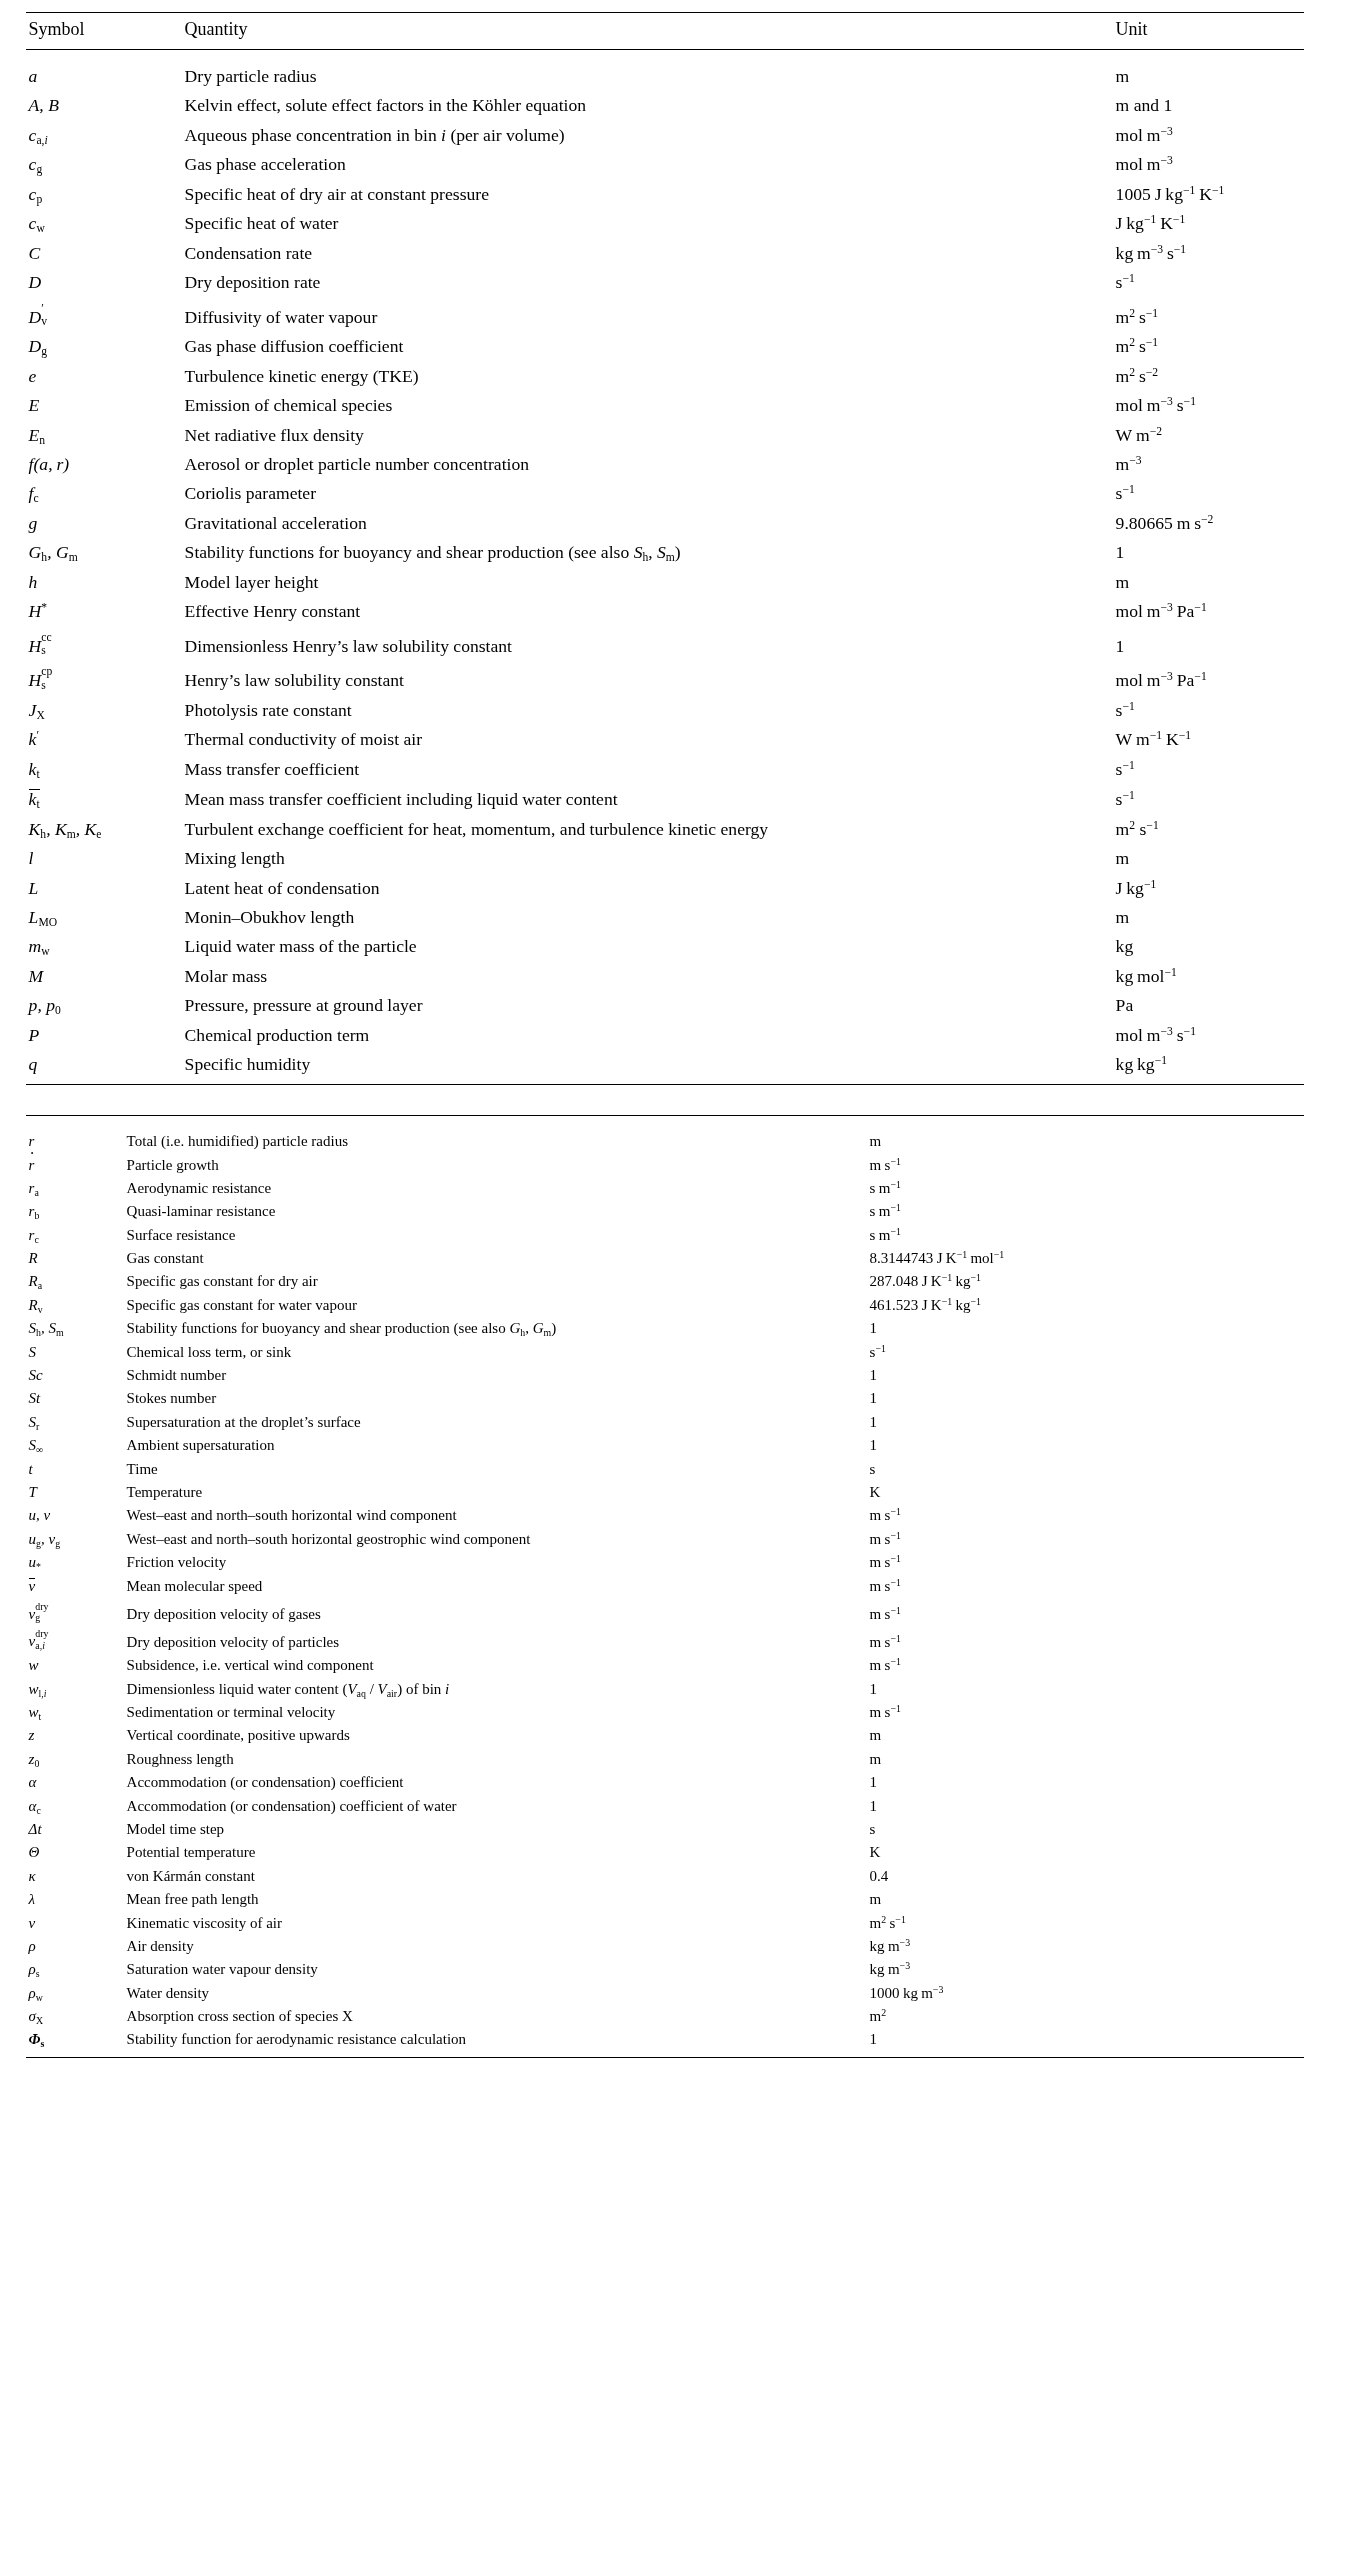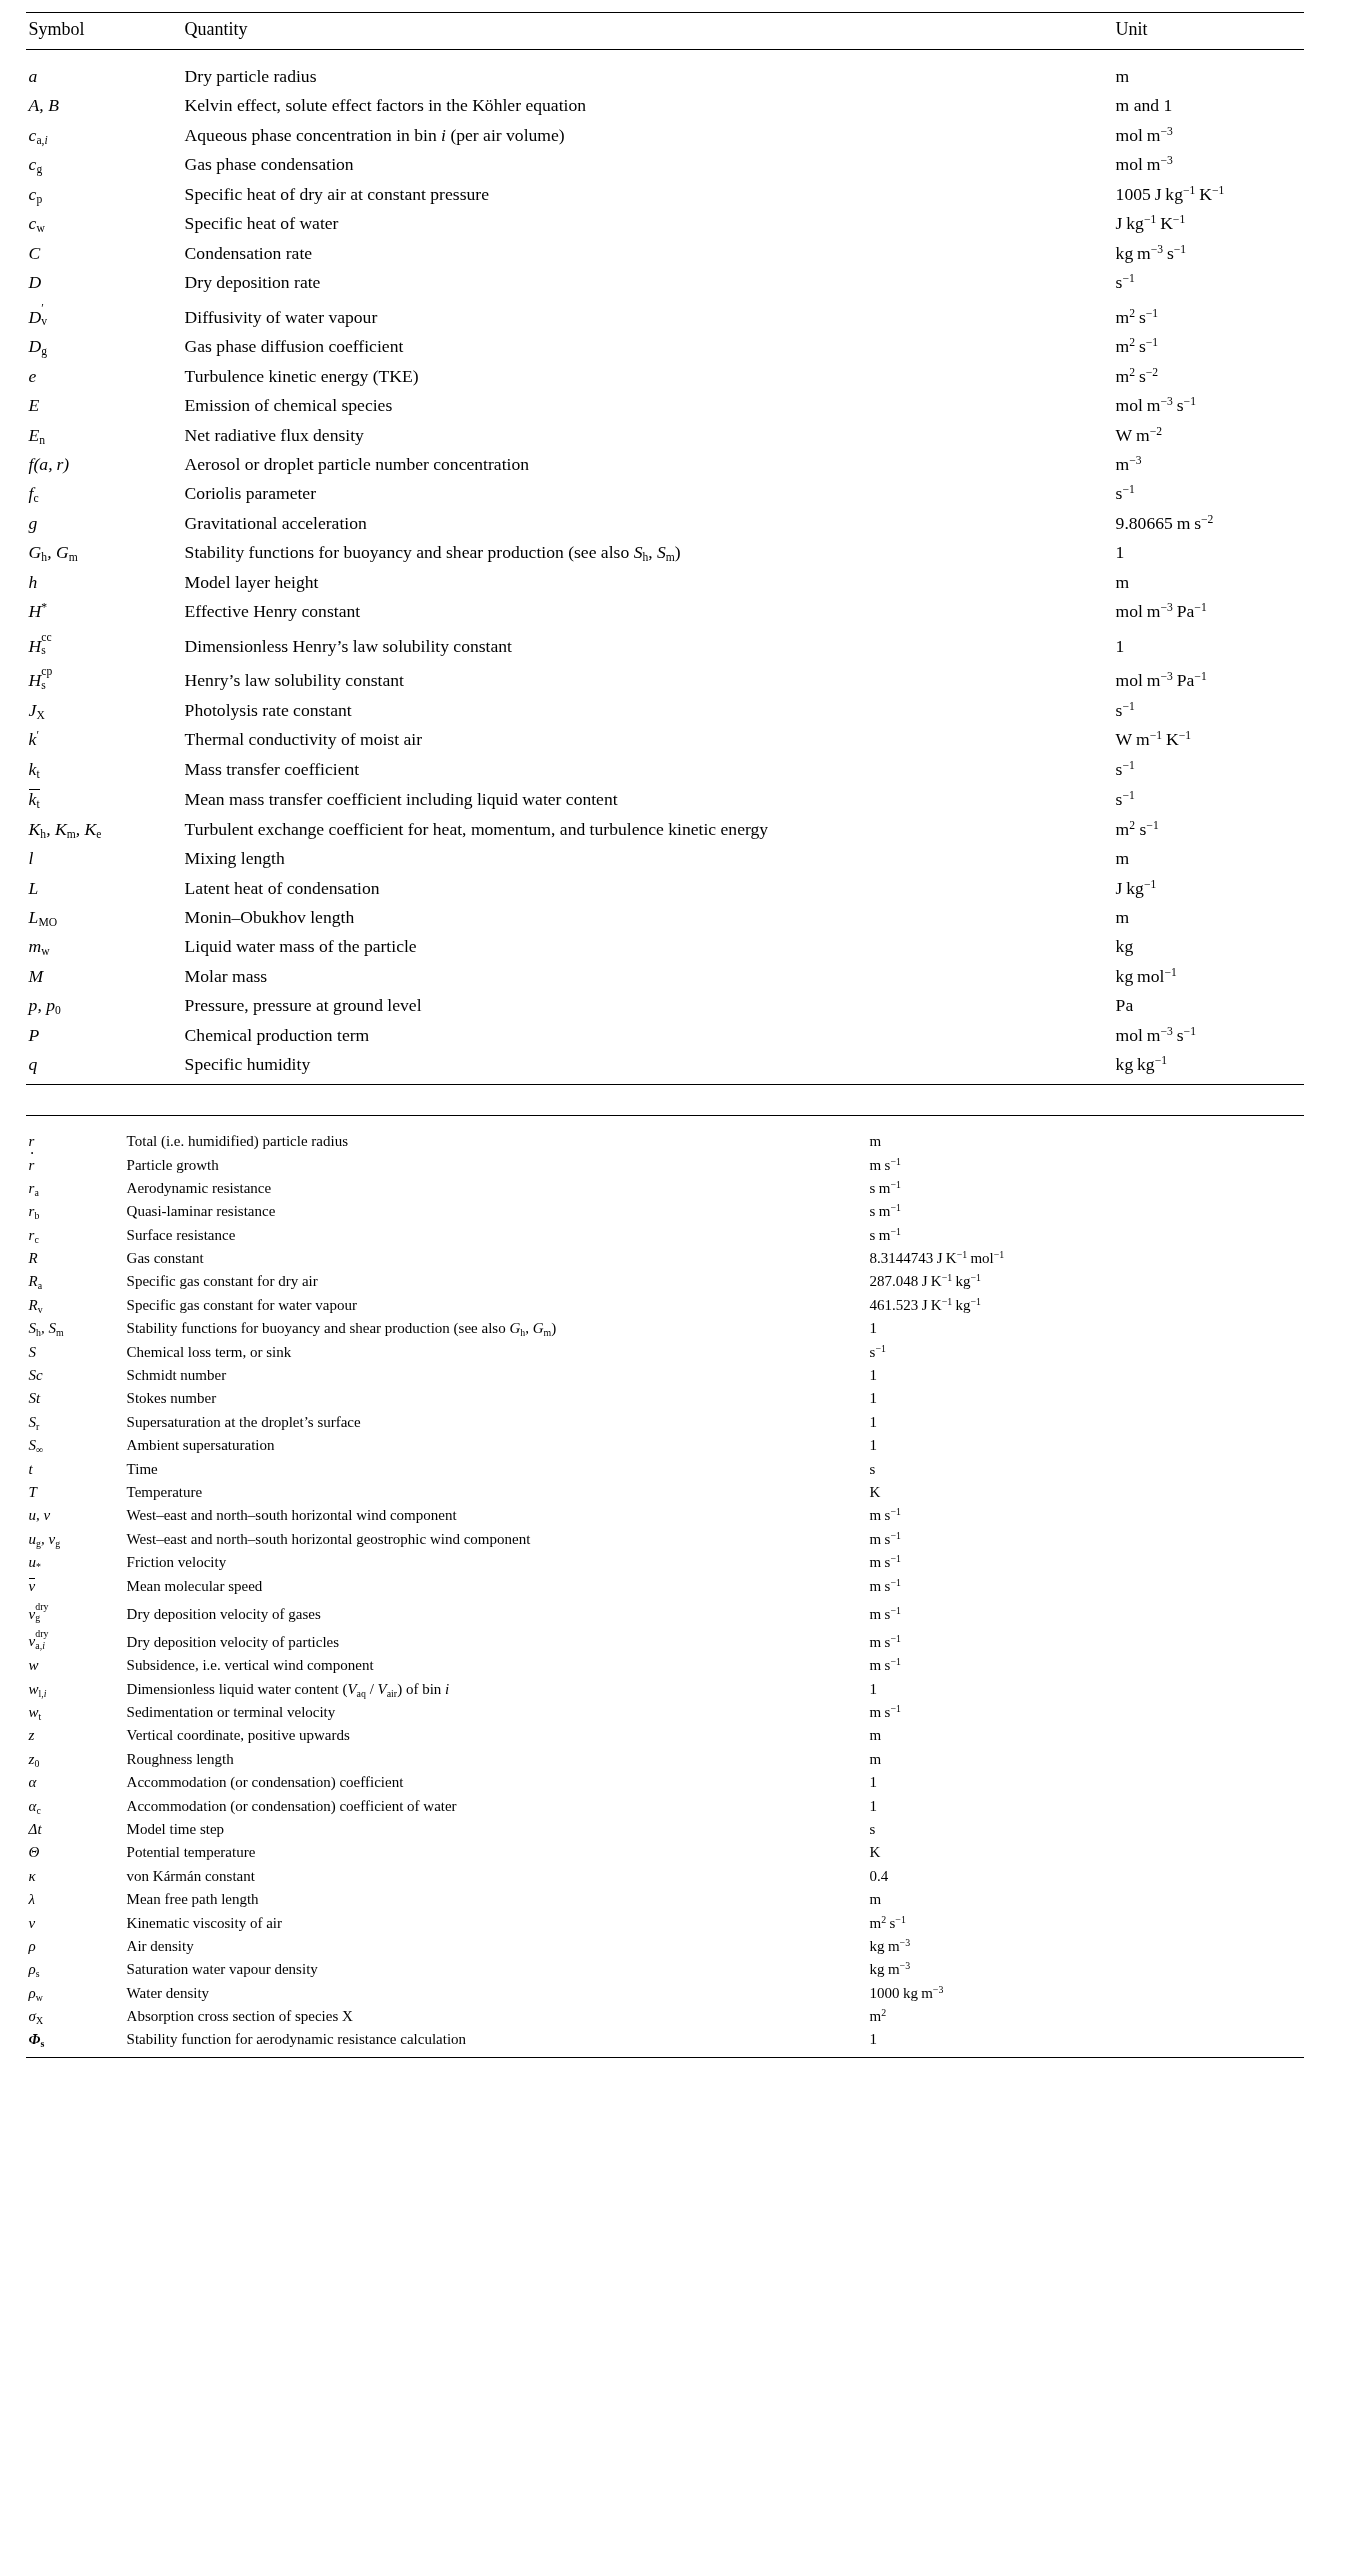--- a/index.html
+++ b/index.html
@@ -129,21 +129,21 @@
           <td>Kelvin effect, solute effect factors in the Köhler equation</td>
           <td class="unit">m and 1</td>
         </tr>
         <tr>
           <td class="sym"><em class="it">c</em><sub class="rm">a,</sub><sub class="it" style="font-style:italic">i</sub></td>
           <td>Aqueous phase concentration in bin <em class="it">i</em> (per air volume)</td>
           <td class="unit">mol<span class="nbsp-thin"></span>m<sup>−3</sup></td>
         </tr>
         <tr>
           <td class="sym"><em class="it">c</em><sub>g</sub></td>
-          <td>Gas phase condensation</td>
+          <td>Gas phase acceleration</td>
           <td class="unit">mol<span class="nbsp-thin"></span>m<sup>−3</sup></td>
         </tr>
         <tr>
           <td class="sym"><em class="it">c</em><sub>p</sub></td>
           <td>Specific heat of dry air at constant pressure</td>
           <td class="unit">1005<span class="nbsp-thin"></span>J<span class="nbsp-thin"></span>kg<sup>−1</sup><span class="nbsp-thin"></span>K<sup>−1</sup></td>
         </tr>
         <tr>
           <td class="sym"><em class="it">c</em><sub>w</sub></td>
           <td>Specific heat of water</td>
@@ -269,21 +269,21 @@
           <td>Liquid water mass of the particle</td>
           <td class="unit">kg</td>
         </tr>
         <tr>
           <td class="sym"><em class="it">M</em></td>
           <td>Molar mass</td>
           <td class="unit">kg<span class="nbsp-thin"></span>mol<sup>−1</sup></td>
         </tr>
         <tr>
           <td class="sym"><em class="it">p</em>, <em class="it">p</em><sub>0</sub></td>
-          <td>Pressure, pressure at ground level</td>
+          <td>Pressure, pressure at ground layer</td>
           <td class="unit">Pa</td>
         </tr>
         <tr>
           <td class="sym"><em class="it">P</em></td>
           <td>Chemical production term</td>
           <td class="unit">mol<span class="nbsp-thin"></span>m<sup>−3</sup><span class="nbsp-thin"></span>s<sup>−1</sup></td>
         </tr>
         <tr>
           <td class="sym hline-bot-thick" style="padding-bottom: 9px;"><em class="it">q</em></td>
           <td class="hline-bot-thick" style="padding-bottom: 4px;">Specific humidity</td>

